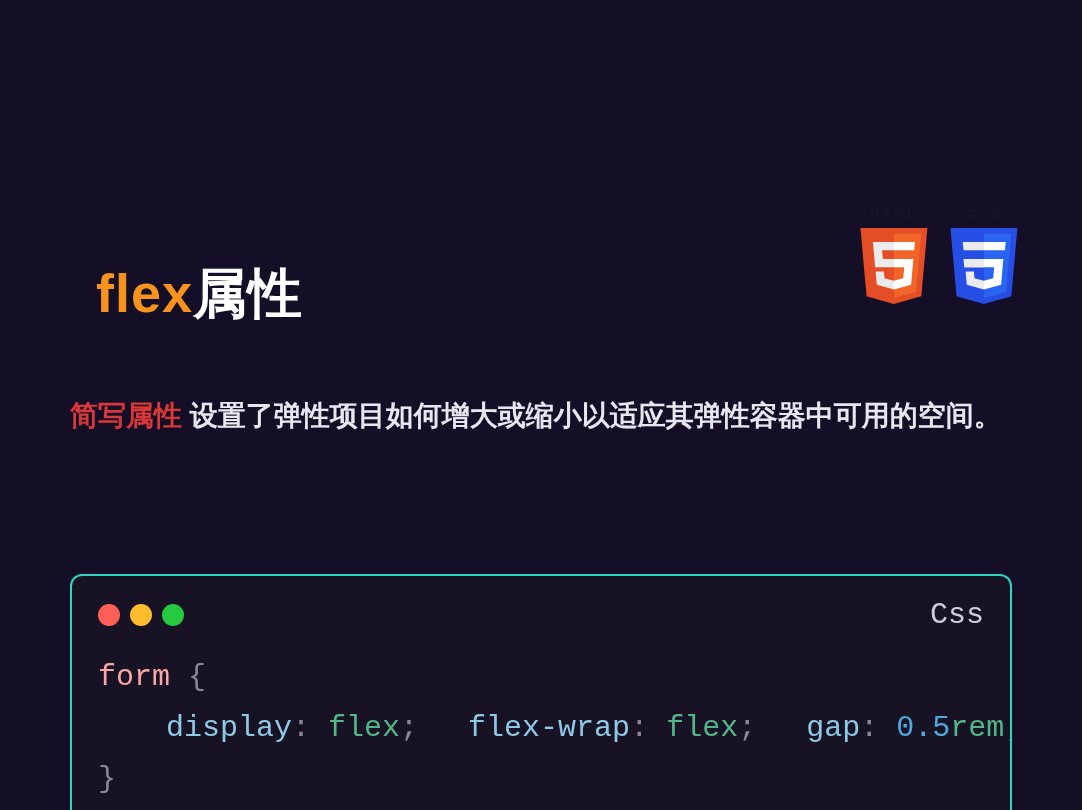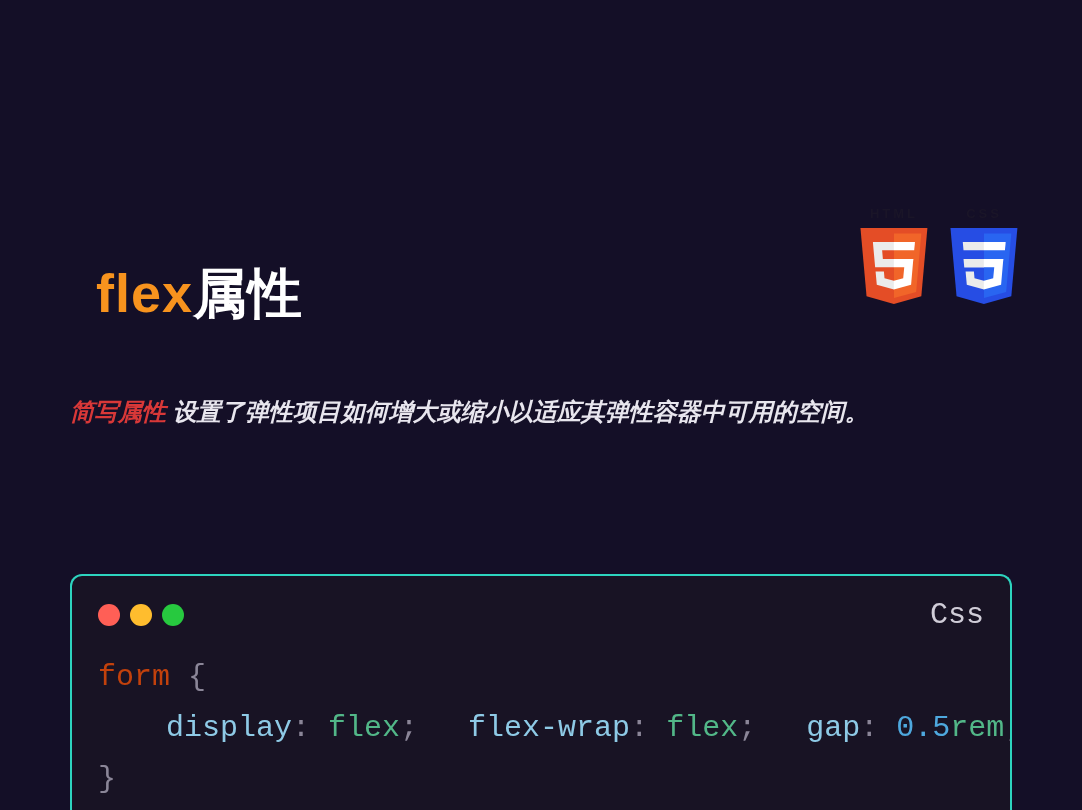--- a/index.html
+++ b/index.html
@@ -38,25 +38,24 @@
     letter-spacing: 1px;
     margin-left: 34px;
   }
   .heading .orange { color: #f7931e; }
   .heading .white { color: #fff; }
   .desc {
     position: absolute;
     top: 390px;
     left: 70px;
     right: 66px;
-    font-size: 24px;
+    font-size: 28px;
     line-height: 1.85;
     color: #e8e6ee;
     font-weight: 600;
-    font-style: italic;
   }
   .desc .red { color: #d93838; font-weight: 700; }
   .codebox {
     position: absolute;
     top: 574px;
     left: 70px;
     right: 70px;
     bottom: 0;
     border: 2px solid #2dd4bf;
     border-radius: 12px 12px 0 0;
@@ -82,21 +81,21 @@
     color: #d0cdd8;
     font-weight: 500;
   }
   .code {
     font-family: "Courier New", monospace;
     font-size: 30px;
     line-height: 1.7;
     white-space: pre;
     color: #8b8698;
   }
-  .code .sel { color: #c2410c; }
+  .code .sel { color: #fca5a5; }
   .code .prop { color: #8ecae6; margin-left: 32px; }
   .code .val { color: #52b788; }
   .code .num { color: #4ea8de; }
   .code .punct { color: #8b8698; }
 </style>
 </head>
 <body>
 
 <div class="logos">
   <div class="logo">

